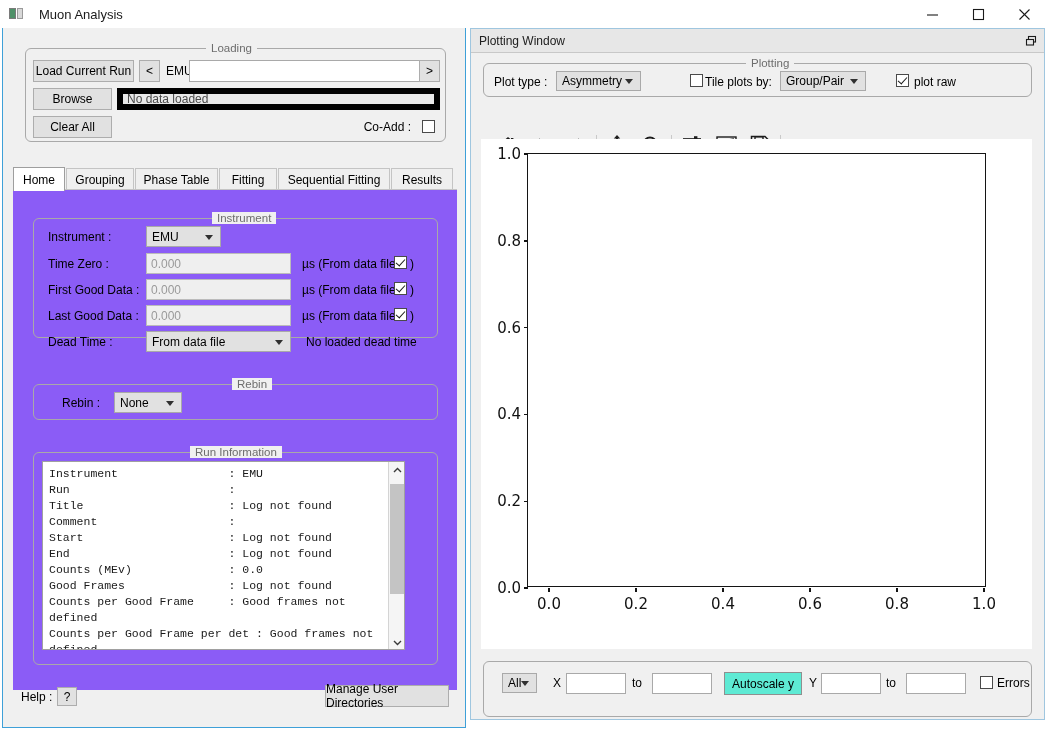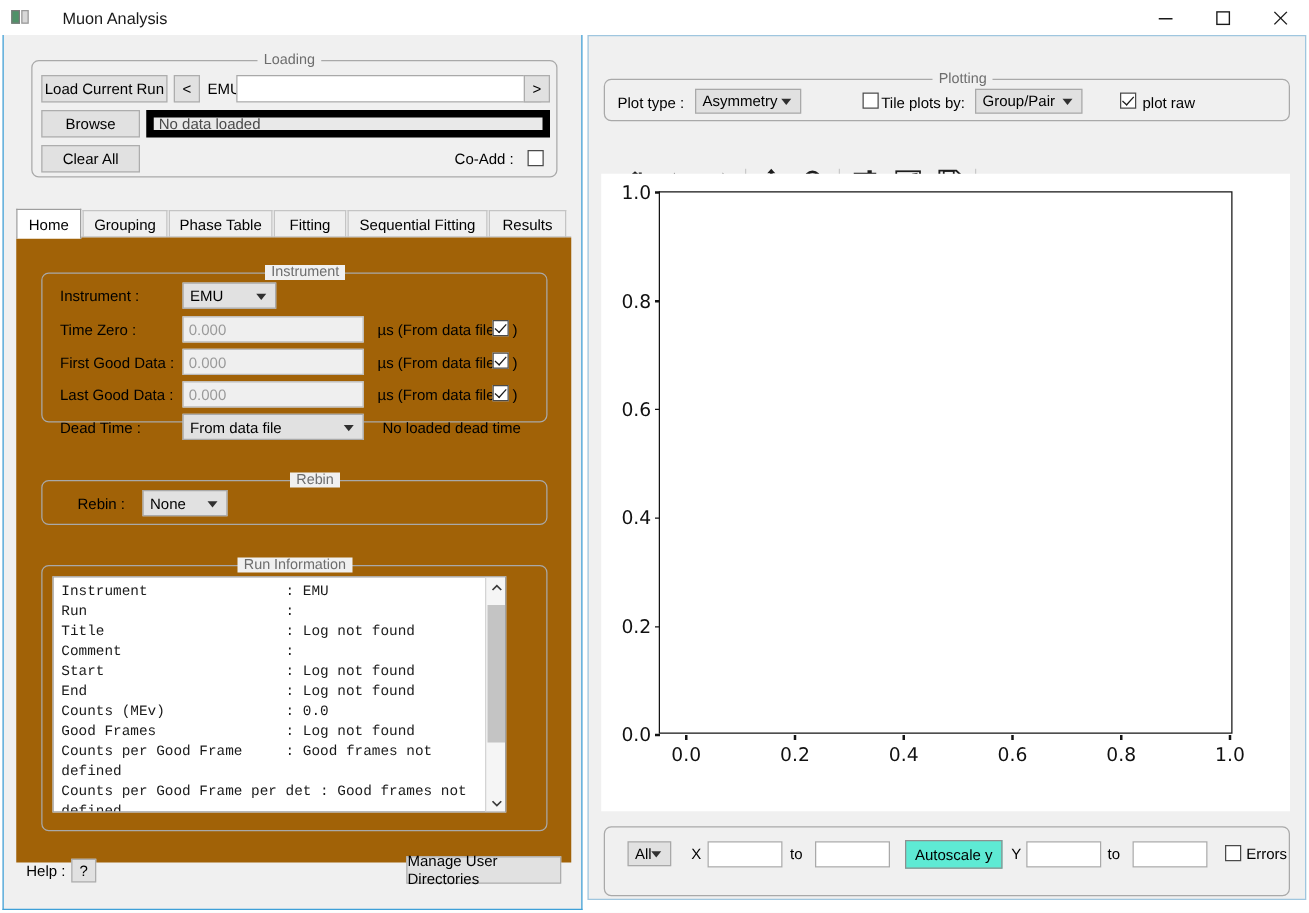--- a/index.html
+++ b/index.html
@@ -16,21 +16,21 @@
 
   
   .titlebar {
     position: absolute; left:0; top:0; width:1047px; height:28px;
     background:#ffffff;
     display:flex; align-items:center;
   }
   .title-icon { margin-left:9px; width:14px; height:14px; position:relative; }
   .title-icon .sq1 { position:absolute; left:0; top:1px; width:7px; height:11px; background:#4f9168; border:1px solid #7a7a7a;}
   .title-icon .sq2 { position:absolute; left:8px; top:1px; width:6px; height:11px; background:#d8d8d8; border:1px solid #9a9a9a;}
-  .title-text { margin-left:27px; font-size:13px; color:#1a1a1a; }
+  .title-text { margin-left:16px; font-size:13px; color:#1a1a1a; }
   .win-controls { position:absolute; right:0; top:0; height:28px; display:flex; }
   .win-btn { width:46px; height:28px; display:flex; align-items:center; justify-content:center; color:#1a1a1a; }
   .win-btn svg { display:block; }
 
   
   .left-panel {
     position:absolute; left:2px; top:28px; width:464px; height:700px;
     background:#f0f0f0; border:1px solid #3ea0d8; border-top:none;padding-left:44px;
   }
   
@@ -81,21 +81,21 @@
   
   .tabstrip { position:absolute; left:10px; top:140px; width:444px; height:22px; }
   .tab {
     position:absolute; top:0; height:22px; padding:0 11px;
     display:flex; align-items:center; justify-content:center;
     font-size:12px; color:#000; background:#efefef;
     border:1px solid #c4c4c4; border-bottom:none; white-space:nowrap;
   }
   .tab.active { background:#ffffff; border-color:#9e9e9e; height:24px; top:-1px; z-index:3; }
   .tab-underline { position:absolute; left:10px; top:161px; width:444px; height:1px; background:#c4c4c4; }
-  .tab-content { position:absolute; left:10px; top:162px; width:444px; height:500px; background:#a16207; }
+  .tab-content { position:absolute; left:10px; top:162px; width:444px; height:500px; background:#8b5cf6; }
 
   
   .runinfo-box {
     position:absolute; left:8px; top:8px; width:363px; height:189px;
     background:#ffffff; border:1px solid #a0a0a0; overflow:hidden;
     padding:4px 4px 0 6px;
   }
   .runinfo-text {
     font-family:"Liberation Mono", monospace; font-size:11.5px; line-height:16px;
     color:#1a1a1a; white-space:pre-wrap; word-break:break-word;
@@ -280,20 +280,29 @@
     </div>
 
     <div style="position:absolute; left:18px; top:662px;" class="lbl">Help :</div>
     <div class="btn" style="position:absolute; left:54px; top:659px; width:20px; height:19px;">?</div>
     <div class="btn" style="position:absolute; left:322px; top:657px; width:124px; height:22px;">Manage User Directories</div>
 
   </div>
 
   <div class="right-panel">
 
+    <div class="pw-header">
+      <div class="pw-header-title">Plotting Window</div>
+      <div class="pw-restore">
+        <svg width="12" height="12" viewBox="0 0 12 12">
+          <rect x="3.5" y="1.5" width="7" height="5.5" fill="none" stroke="#1a1a1a" stroke-width="1.1"></rect>
+          <rect x="1.5" y="4.5" width="7" height="5.5" fill="#e7e7e7" stroke="#1a1a1a" stroke-width="1.1"></rect>
+        </svg>
+      </div>
+    </div>
 
     <div class="gbox" style="left:12px; top:34px; width:549px; height:34px; background:#f0f0f0;">
       <div class="gbox-title" style="left:262px;">Plotting</div>
 
       <div class="lbl" style="position:absolute; left:10px; top:11px;">Plot type :</div>
       <div class="combo" style="position:absolute; left:72px; top:7px; width:85px; height:20px;">
         <span>Asymmetry</span>
         <span class="arrow"></span>
       </div>
 

